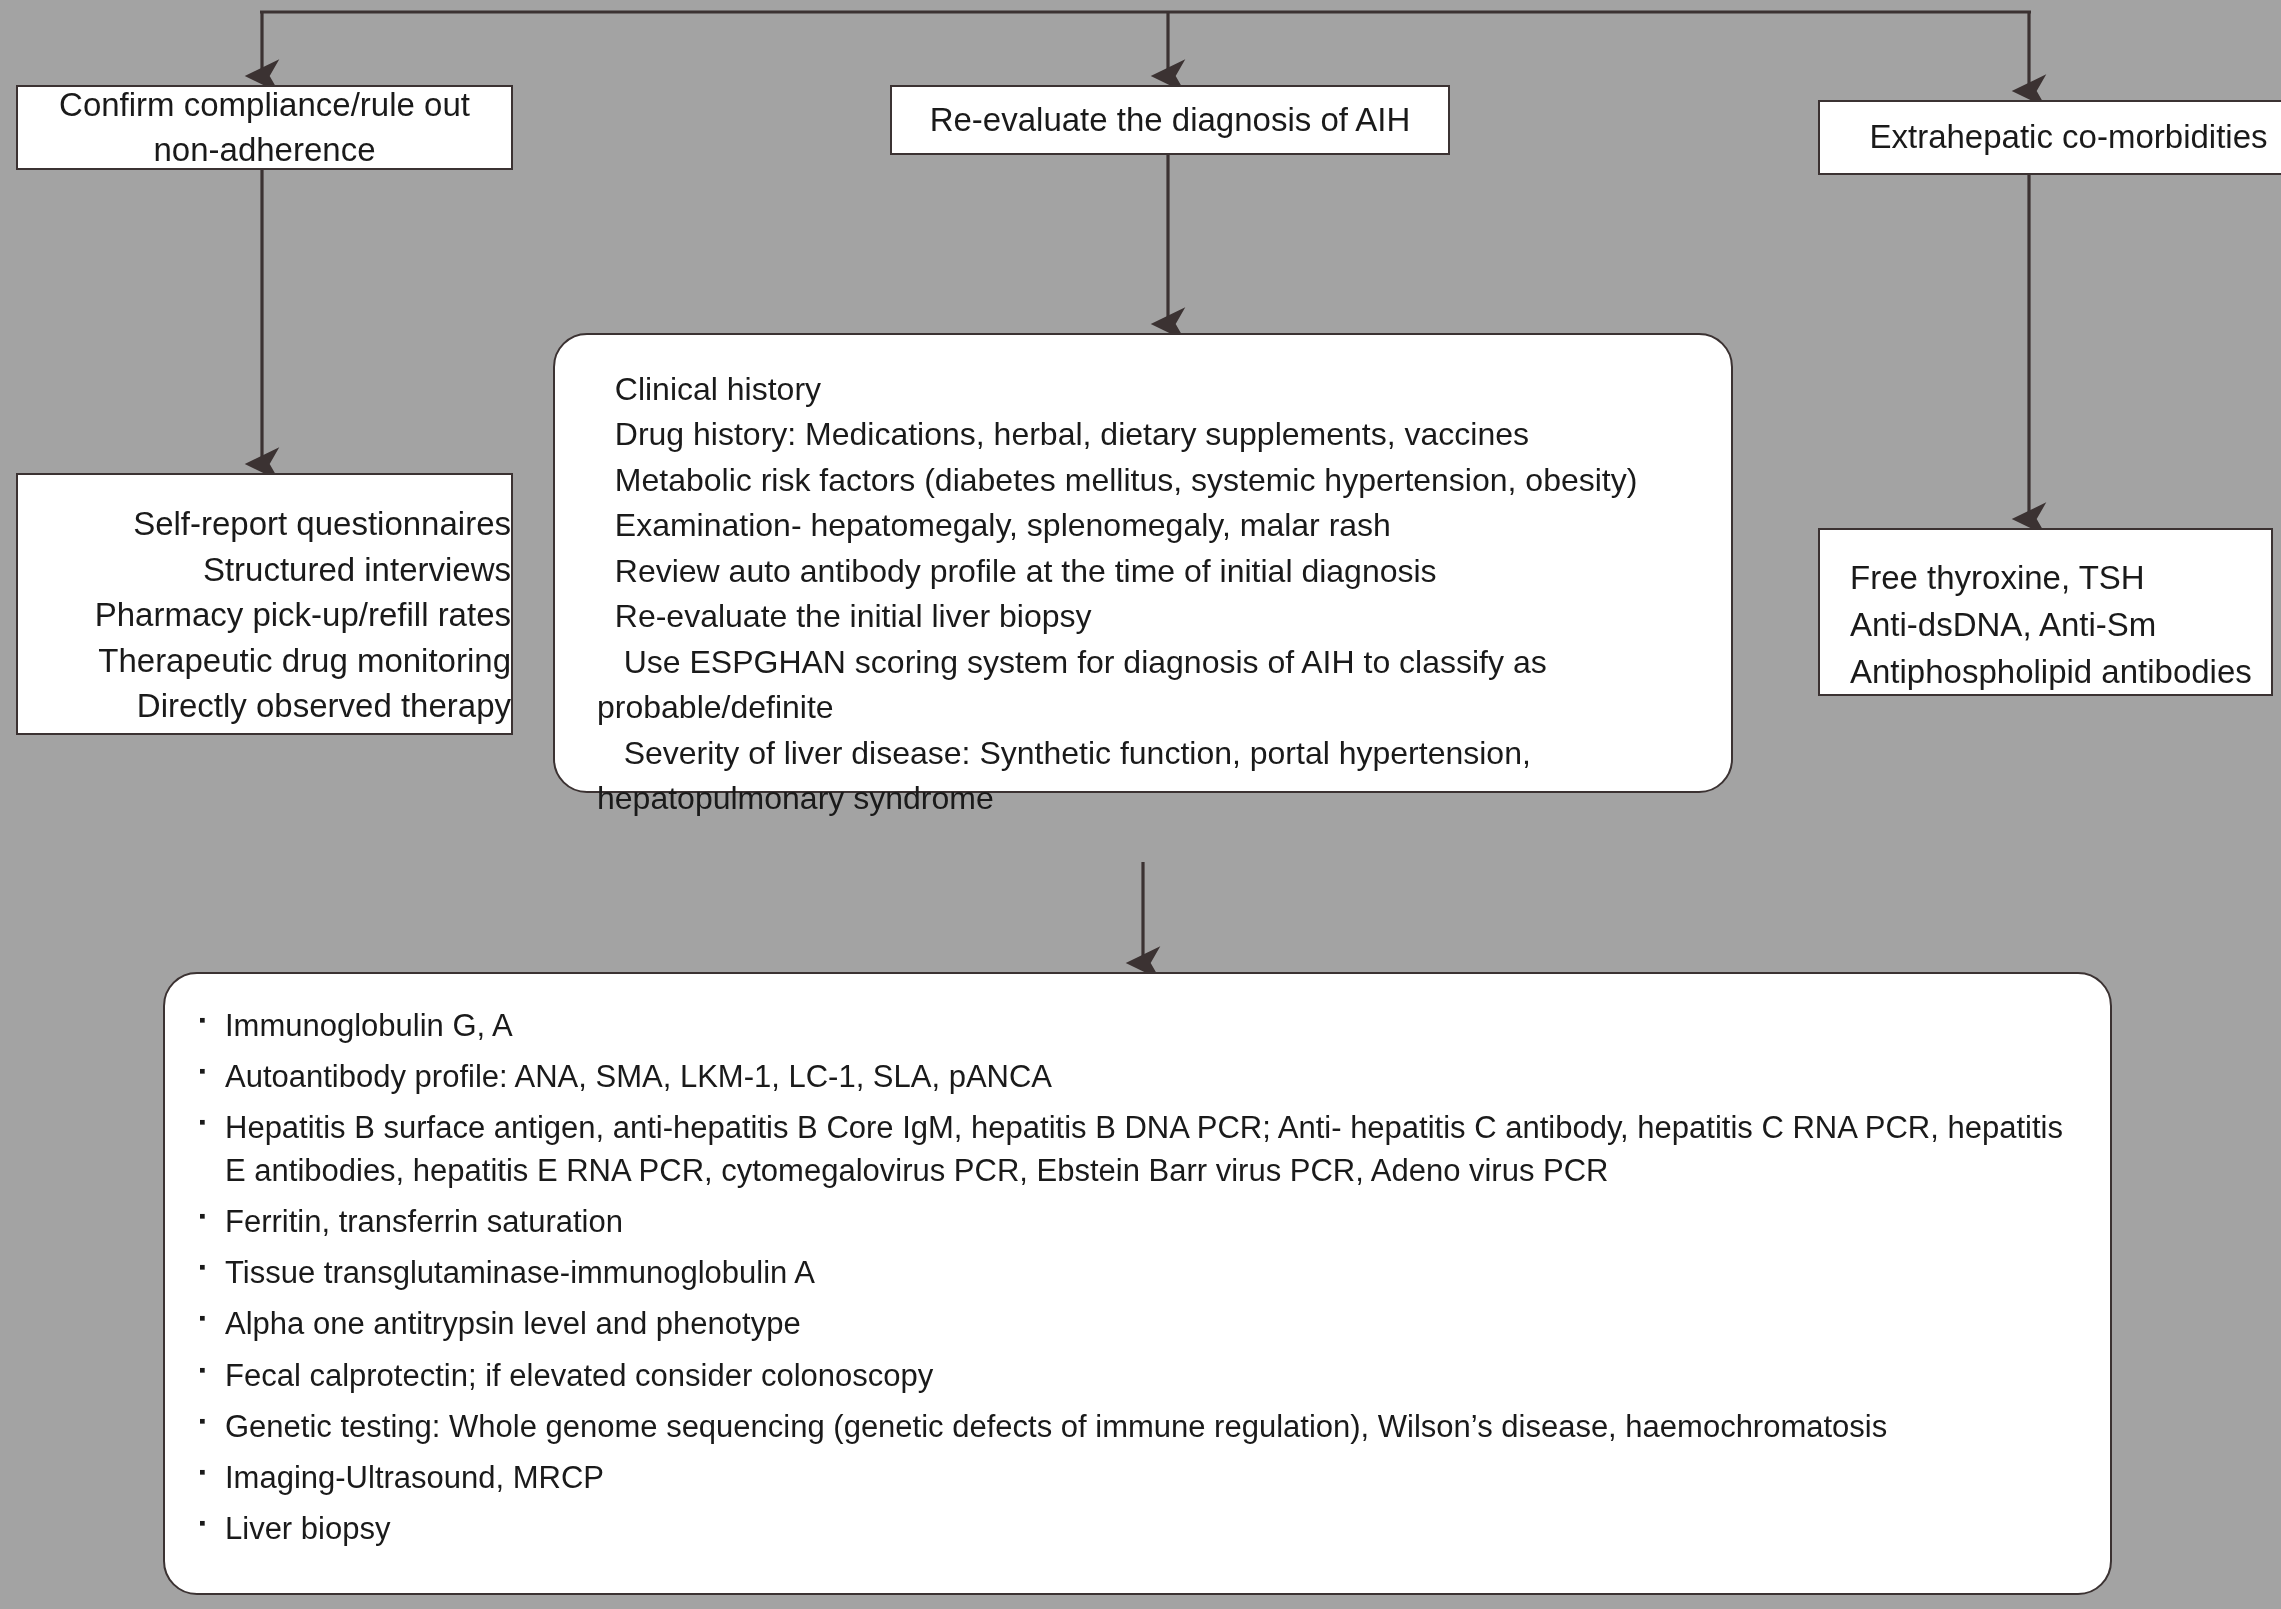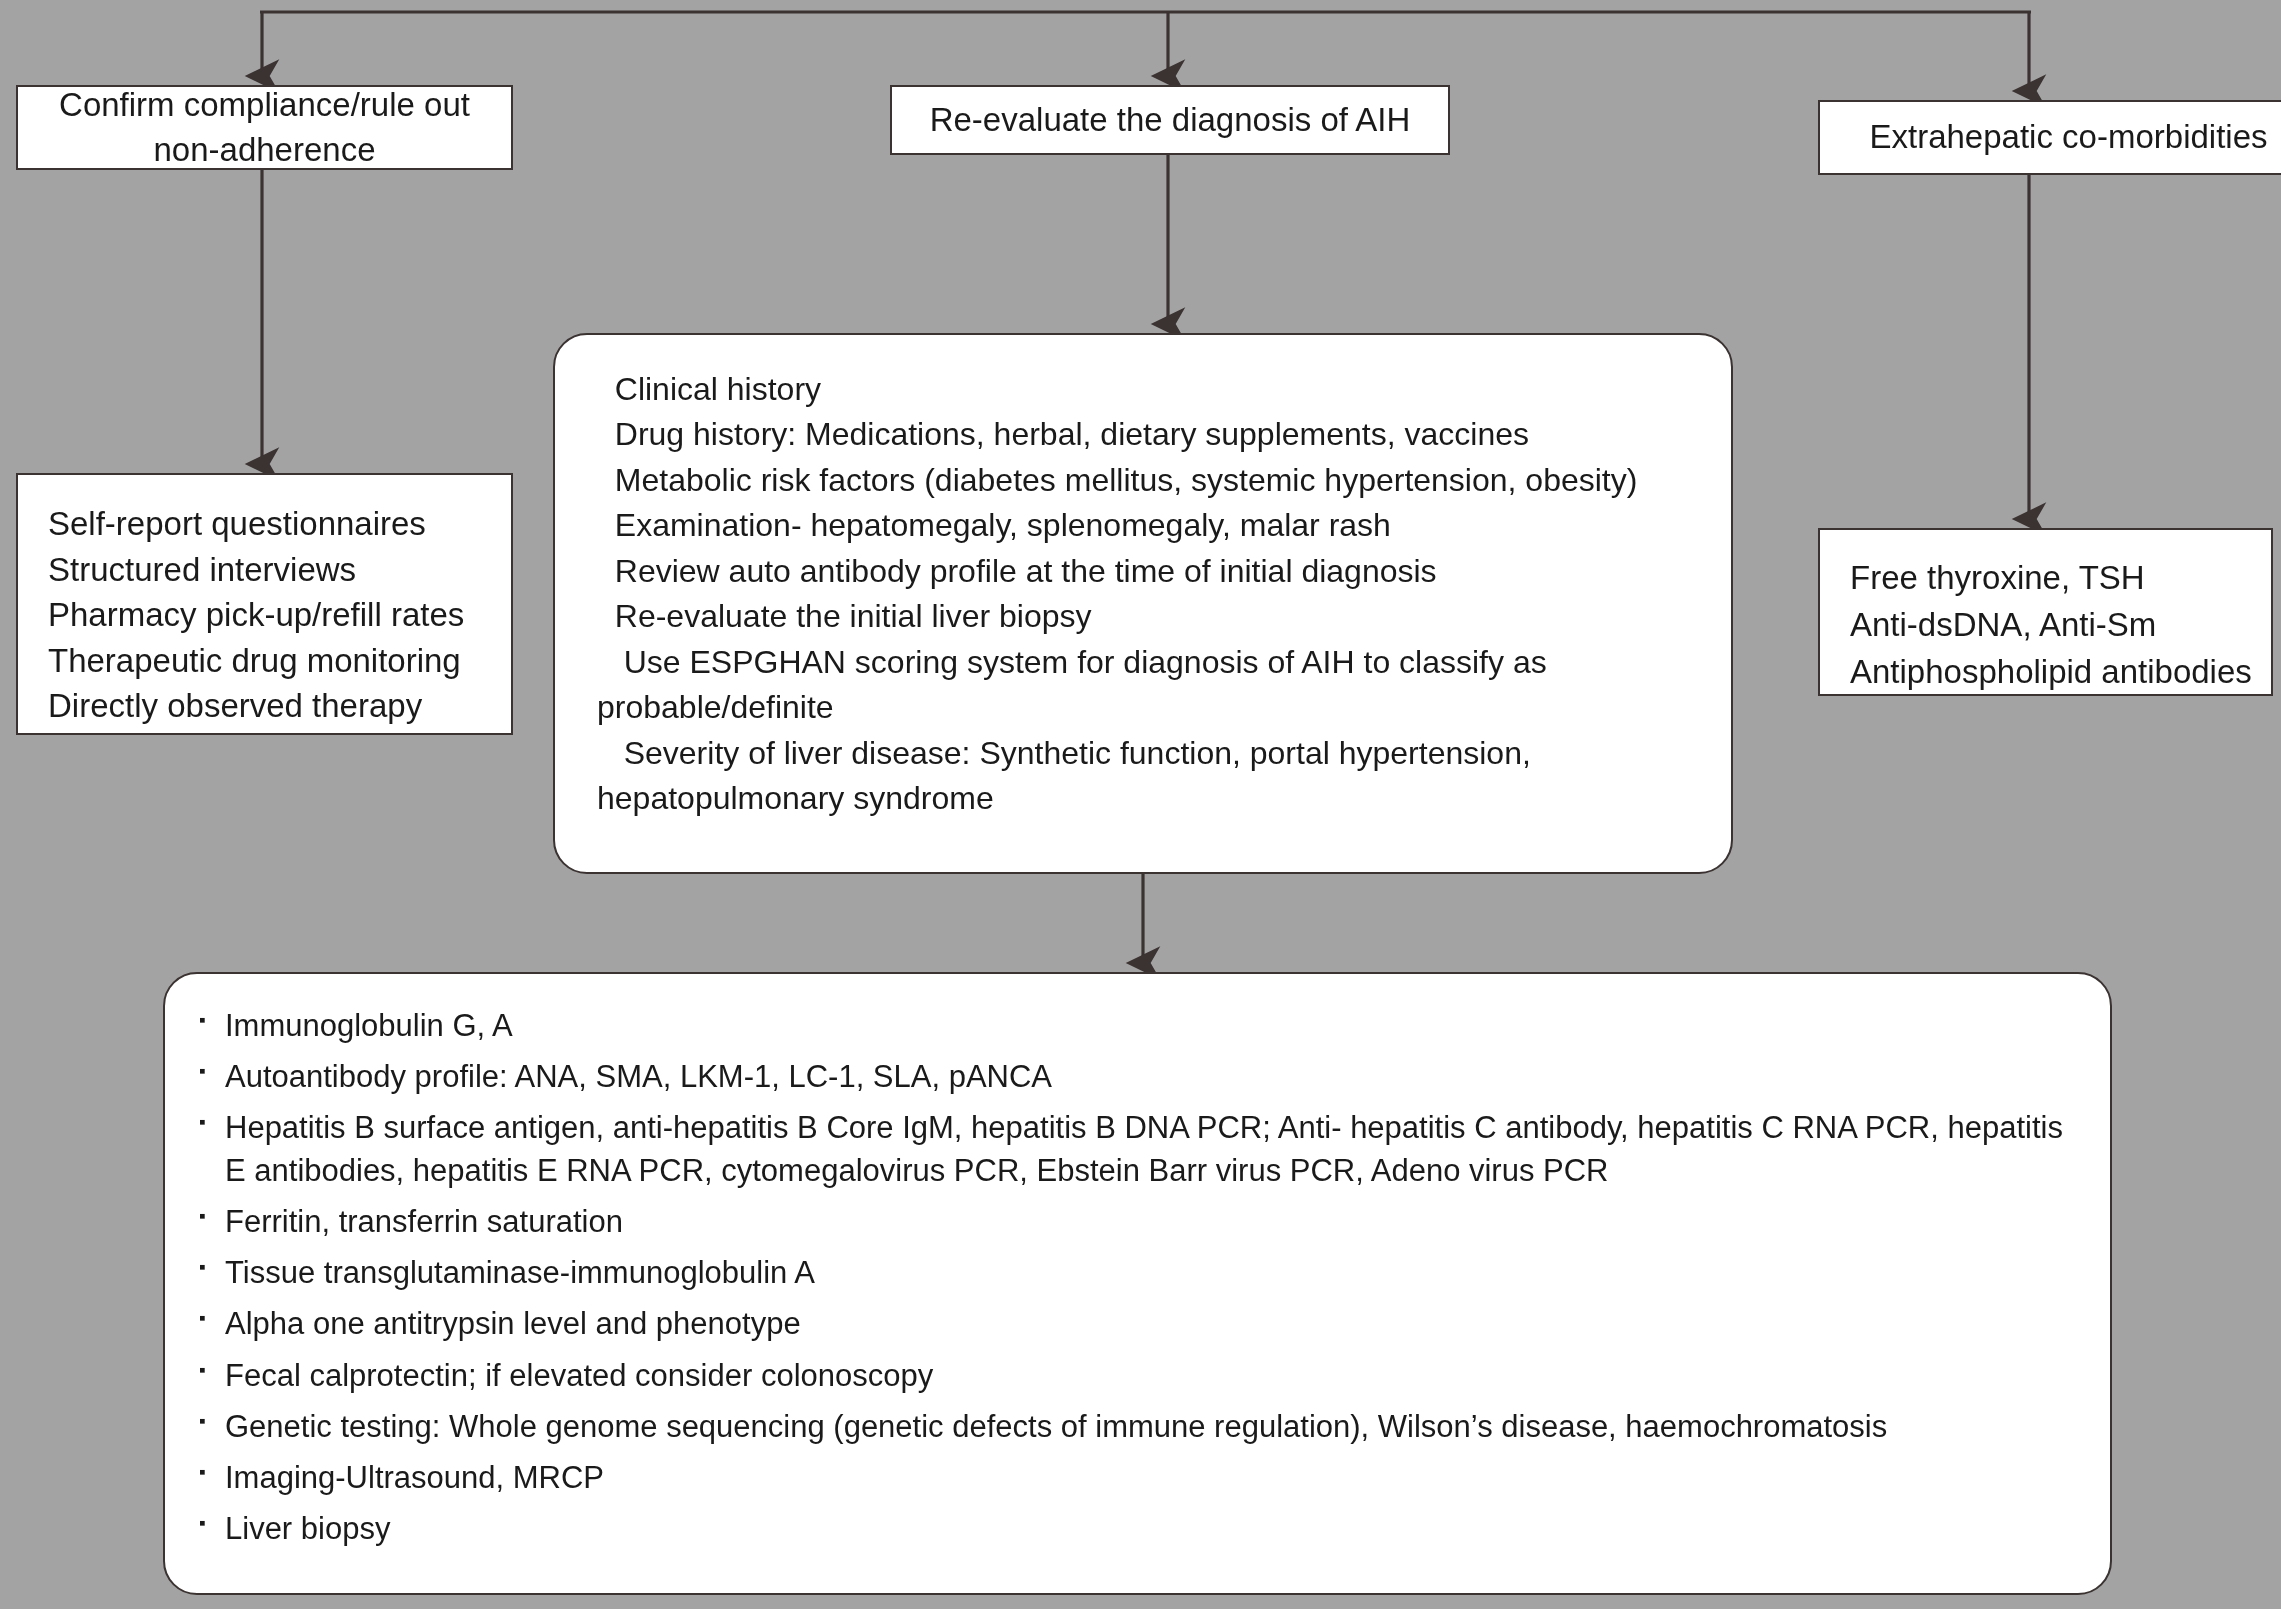--- a/index.html
+++ b/index.html
@@ -57,33 +57,34 @@
   #node-extrahepatic {
     left: 1818px; top: 100px; width: 501px; height: 75px;
     display: flex; align-items: center; justify-content: center;
   }
   #node-extrahepatic .node-text {
     font-size: 33px; text-align: center;
   }
   #node-adherence-methods {
     left: 16px; top: 473px; width: 497px; height: 262px;
     padding: 26px 0 0 30px;
+    text-align: right;
   }
   #node-adherence-methods .node-text {
     font-size: 33px; line-height: 1.38;
   }
   #node-extrahepatic-tests {
     left: 1818px; top: 528px; width: 455px; height: 168px;
     padding: 25px 16px 0 30px;
   }
   #node-extrahepatic-tests .node-text {
     font-size: 33px; line-height: 1.42;
   }
   #node-diagnosis-details {
-    left: 553px; top: 333px; width: 1180px; height: 541px;
+    left: 553px; top: 333px; width: 1180px; height: 460px;
     padding: 32px 38px 0 42px;
   }
   #node-diagnosis-details .node-text {
     font-size: 32px; line-height: 1.42;
   }
   #node-investigations {
     left: 163px; top: 972px; width: 1949px; height: 623px;
     padding: 30px 34px 0 34px;
   }
   .bullet-list {

